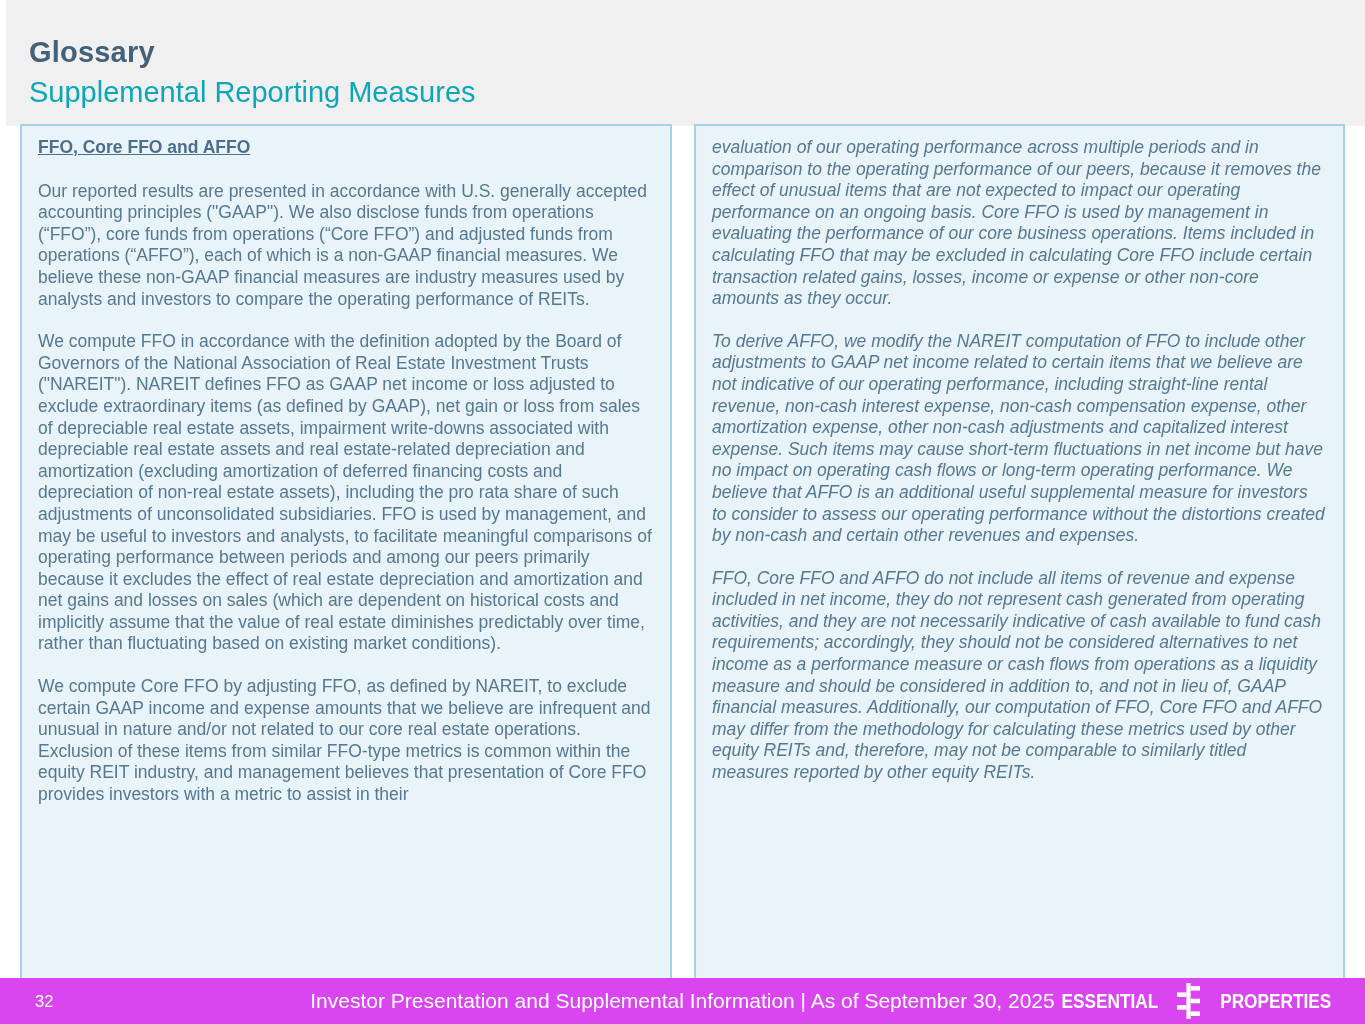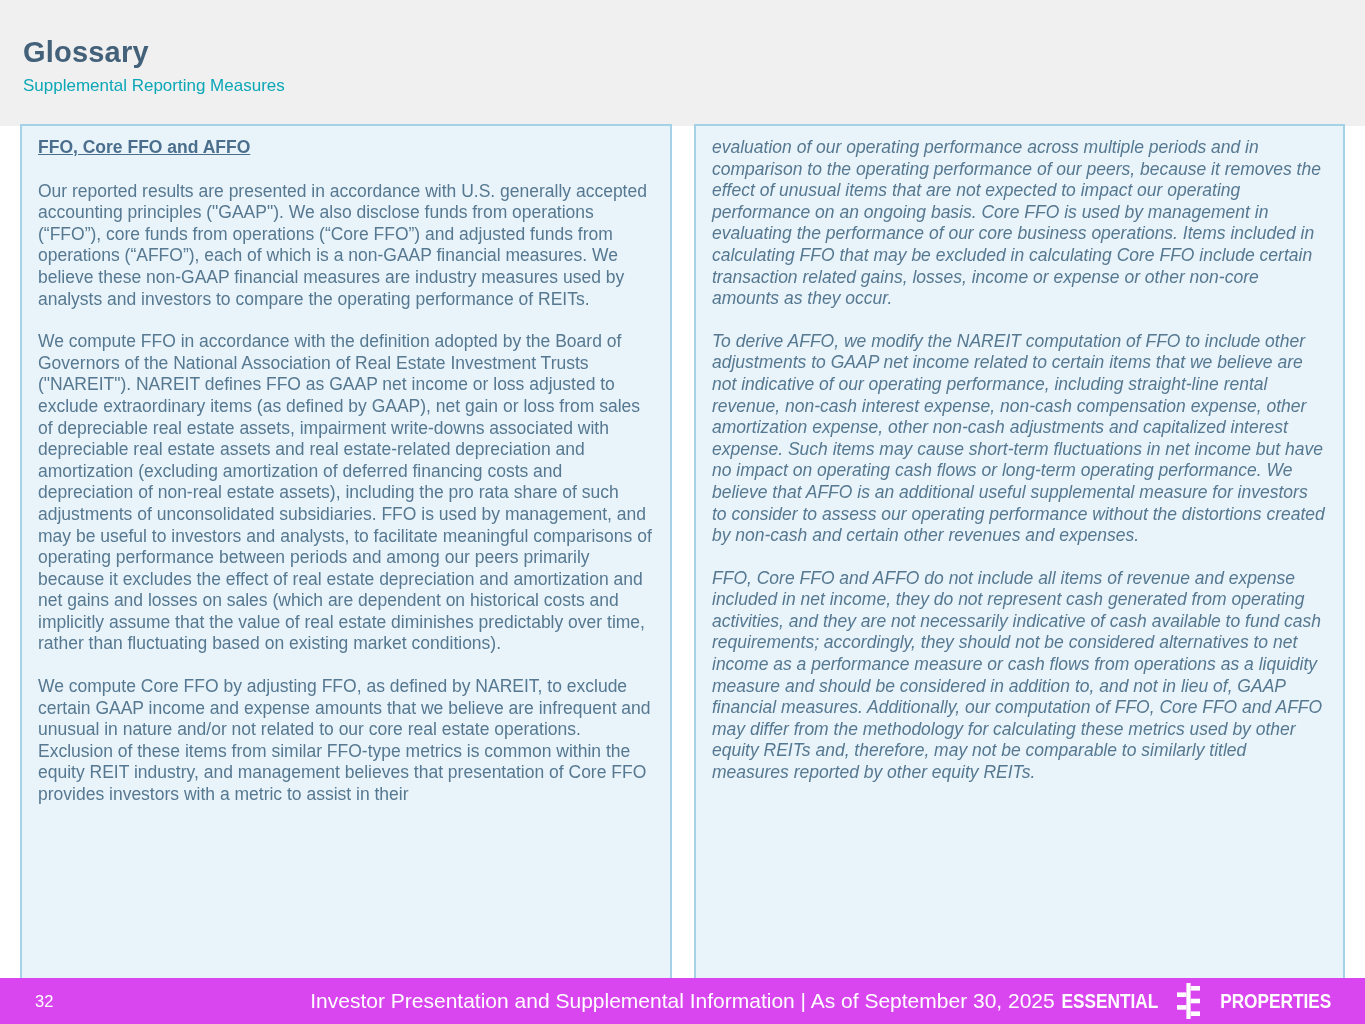--- a/index.html
+++ b/index.html
@@ -11,36 +11,36 @@
   .slide {
     position: relative;
     width: 1365px;
     height: 1024px;
     background: #ffffff;
     overflow: hidden;
   }
   
   .header {
     position: absolute;
-    top: 0; left: 0; right: 0;
+    top: 0; left: 6px; right: 0;
     height: 126px;
     background: #f0f0f0;
   }
   .title {
     position: absolute;
     left: 23px; top: 36px;
     font-size: 29px;
     font-weight: bold;
     color: #44617a;
     letter-spacing: 0.2px;
   }
   .subtitle {
     position: absolute;
     left: 23px; top: 76px;
-    font-size: 17px;
+    font-size: 29px;
     font-weight: normal;
     color: #0ca7b7;
   }
   
   .panel {
     position: absolute;
     top: 124px;
     height: 992px;
     background: #e8f3fa;
     border: 2px solid #a5d2e6;

